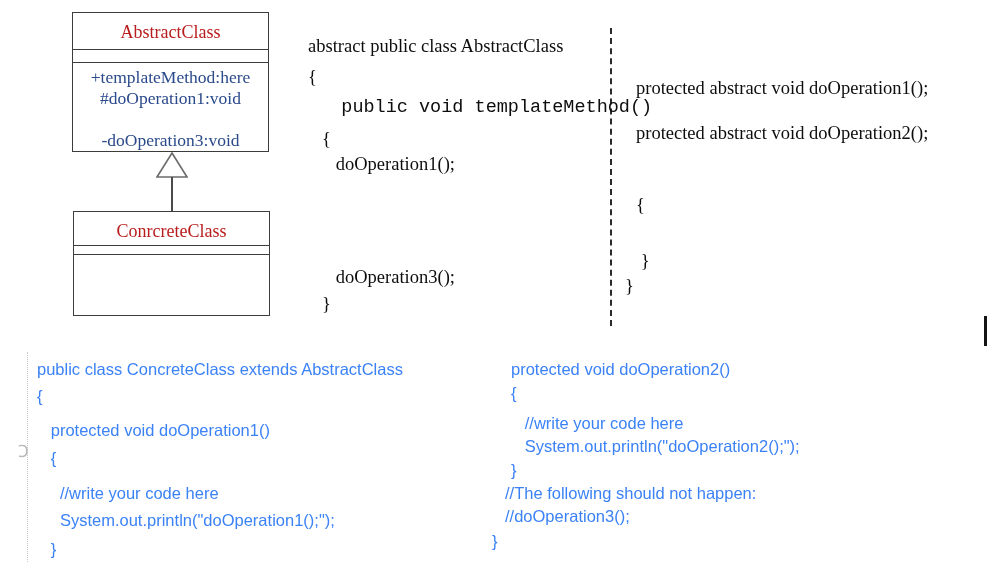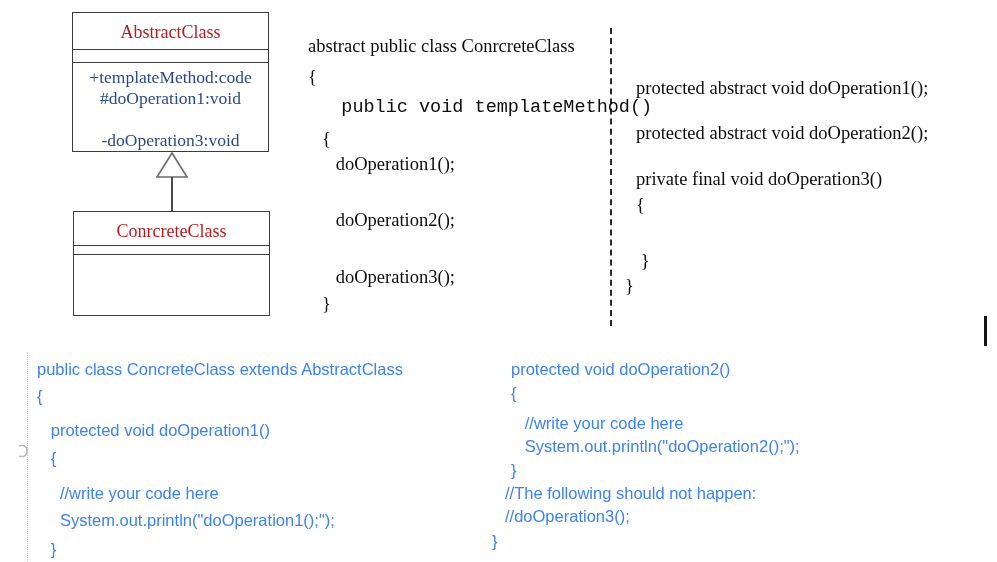--- a/index.html
+++ b/index.html
@@ -103,21 +103,21 @@
 </style>
 </head>
 <body>
 
 <div id="canvas">
 
   <div class="uml-box" style="left:72px; top:12px; width:197px; height:140px;">
     <div class="uml-title" style="top:10px;">AbstractClass</div>
     <div class="uml-sep" style="top:36px;"></div>
     <div class="uml-sep" style="top:49px;"></div>
-    <div class="uml-member" style="top:56px;">+templateMethod:code</div>
+    <div class="uml-member" style="top:56px;">+templateMethod:here</div>
     <div class="uml-member" style="top:77px;">#doOperation1:void</div>
     <div class="uml-member" style="top:119px;">-doOperation3:void</div>
   </div>
 
   <div class="gen-triangle" style="left:156px; top:152px; width:32px; height:26px;">
     <svg width="32" height="26" viewBox="0 0 32 26">
       <polygon points="16,1 31,25 1,25" fill="#ffffff" stroke="#6b6b6b" stroke-width="1.6"></polygon>
     </svg>
   </div>
   <div class="gen-line" style="left:171px; top:177px; height:35px;"></div>
@@ -128,32 +128,30 @@
     <div class="uml-sep" style="top:42px;"></div>
   </div>
 
   <div class="dashed-divider" style="left:610px; top:28px; height:298px;"></div>
 
   <div class="dotted-margin" style="left:27px; top:352px; height:210px;"></div>
   <div class="revision-arc" style="left:18px; top:443px;">Ↄ</div>
 
   <div class="edge-bar" style="left:984px; top:316px; width:3px; height:30px;"></div>
 
-  <div class="code-serif" style="left:308px; top:37px;">abstract public class ConrcreteClass</div>
+  <div class="code-serif" style="left:308px; top:37px;">abstract public class AbstractClass</div>
   <div class="code-serif" style="left:308px; top:68px;">{</div>
   <div class="code-serif" style="left:308px; top:99px;font-family:Liberation Mono, monospace;">   public void templateMethod()</div>
   <div class="code-serif" style="left:308px; top:130px;">   {</div>
   <div class="code-serif" style="left:308px; top:155px;">      doOperation1();</div>
-  <div class="code-serif" style="left:308px; top:211px;">      doOperation2();</div>
   <div class="code-serif" style="left:308px; top:268px;">      doOperation3();</div>
   <div class="code-serif" style="left:308px; top:295px;">   }</div>
 
   <div class="code-serif" style="left:636px; top:79px;">protected abstract void doOperation1();</div>
   <div class="code-serif" style="left:636px; top:124px;">protected abstract void doOperation2();</div>
-  <div class="code-serif" style="left:636px; top:170px;">private final void doOperation3()</div>
   <div class="code-serif" style="left:636px; top:196px;">{</div>
   <div class="code-serif" style="left:636px; top:252px;"> }</div>
   <div class="code-serif" style="left:625px; top:277px;">}</div>
 
   <div class="code-sans" style="left:37px; top:361px;">public class ConcreteClass extends AbstractClass</div>
   <div class="code-sans" style="left:37px; top:388px;">{</div>
   <div class="code-sans" style="left:37px; top:422px;">   protected void doOperation1()</div>
   <div class="code-sans" style="left:37px; top:450px;">   {</div>
   <div class="code-sans" style="left:37px; top:485px;">     //write your code here</div>
   <div class="code-sans" style="left:37px; top:512px;">     System.out.println("doOperation1();");</div>

